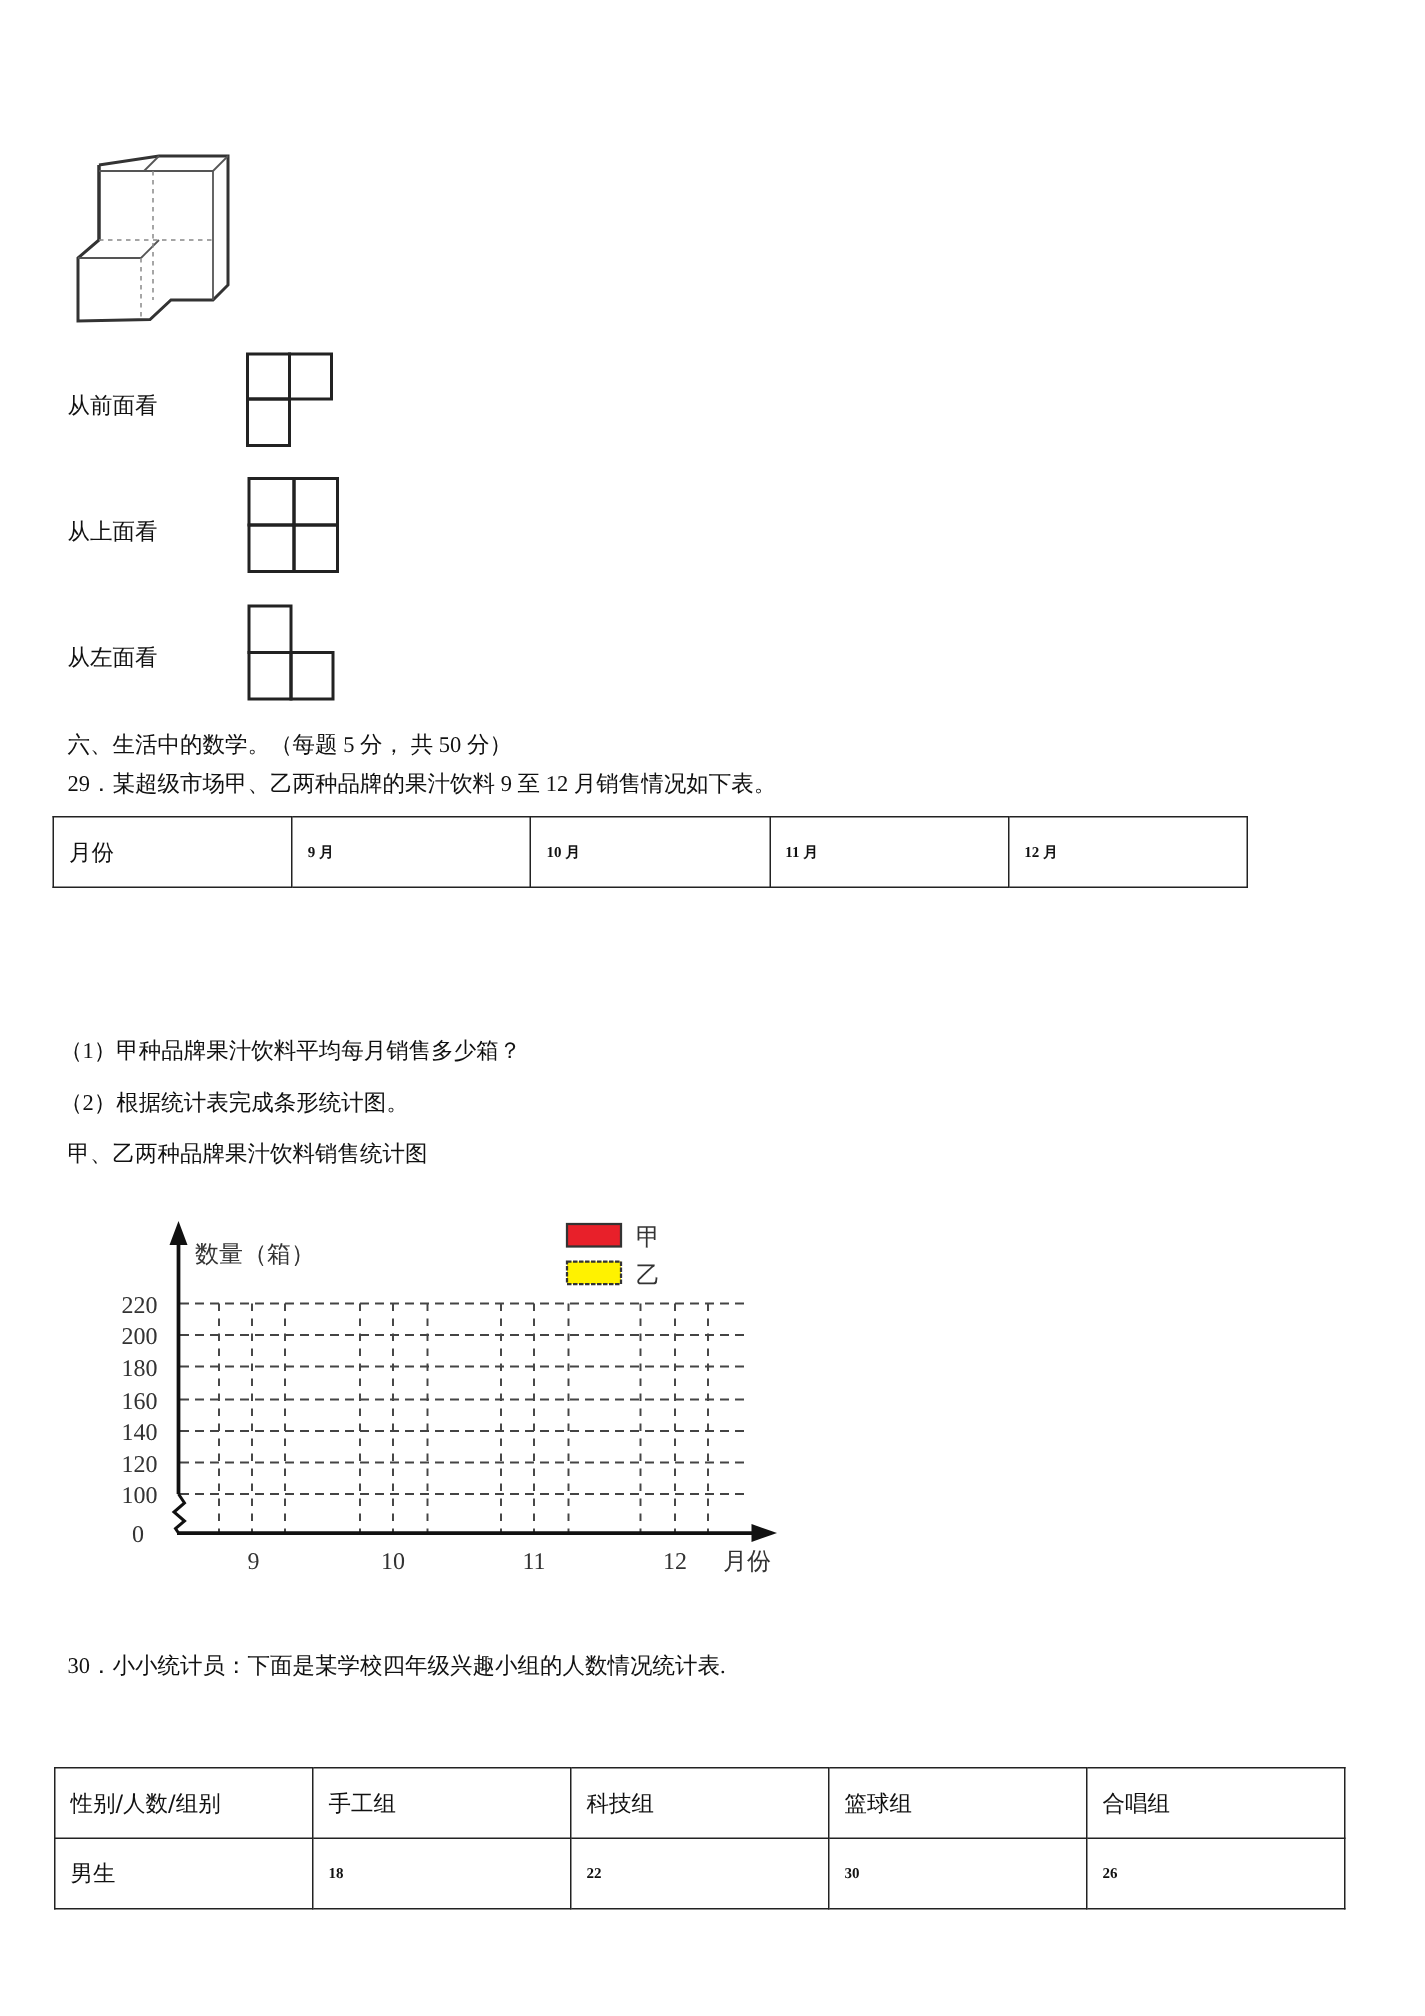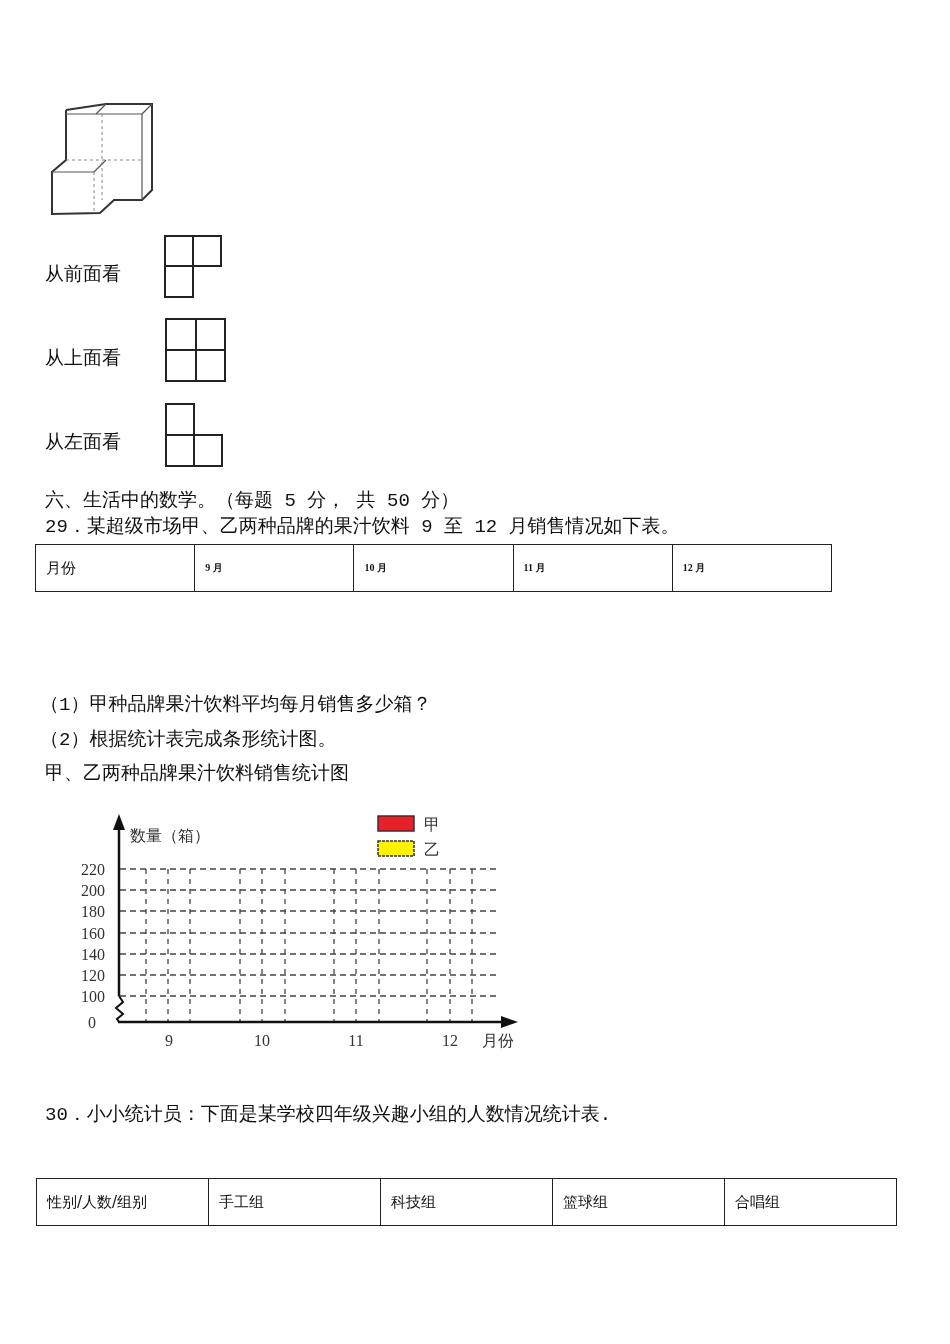--- a/index.html
+++ b/index.html
@@ -1,19 +1,19 @@
 <!DOCTYPE html>
 <html><head>
 <meta charset="utf-8">
 <style>
   html, body { margin:0; padding:0; background:#ffffff; }
   body { width:950px; height:1344px; position:relative; overflow:hidden;
          font-family:"DejaVu Serif", "Liberation Serif", serif; color:#111; }
   .abs { position:absolute; }
-  .txt { font-size:19px; white-space:nowrap; font-family:Liberation Mono, monospace; }
+  .txt { font-size:15px; white-space:nowrap; font-family:Liberation Serif, serif; }
   table.t { position:absolute; border-collapse:collapse; }
   table.t td { border:1px solid #222; padding:0 10px; font-size:15px; vertical-align:middle;
                font-family:"DejaVu Sans","Liberation Sans",sans-serif; }
   table.t td.num { font-family:"Liberation Serif","DejaVu Serif",serif; font-weight:bold; font-size:10px; }
   .chart-label { font-family:"Liberation Serif","DejaVu Serif",serif; font-size:16px; fill:#333; }
   .chart-cn { font-family:"DejaVu Sans","Liberation Sans",sans-serif; font-size:16px; fill:#333; }
 </style>
 </head>
 <body>
 
@@ -171,14 +171,21 @@
       <col style="width:172px">
   </colgroup>
   <tbody>
       <tr style="height:47px">
     <td>性别/人数/组别</td>
     <td>手工组</td>
     <td>科技组</td>
     <td>篮球组</td>
     <td>合唱组</td>
   </tr>
+  <tr style="height:47px">
+    <td>男生</td>
+    <td class="num">18</td>
+    <td class="num">22</td>
+    <td class="num">30</td>
+    <td class="num">26</td>
+  </tr>
 </tbody>
   </table>
 
 </body></html>

